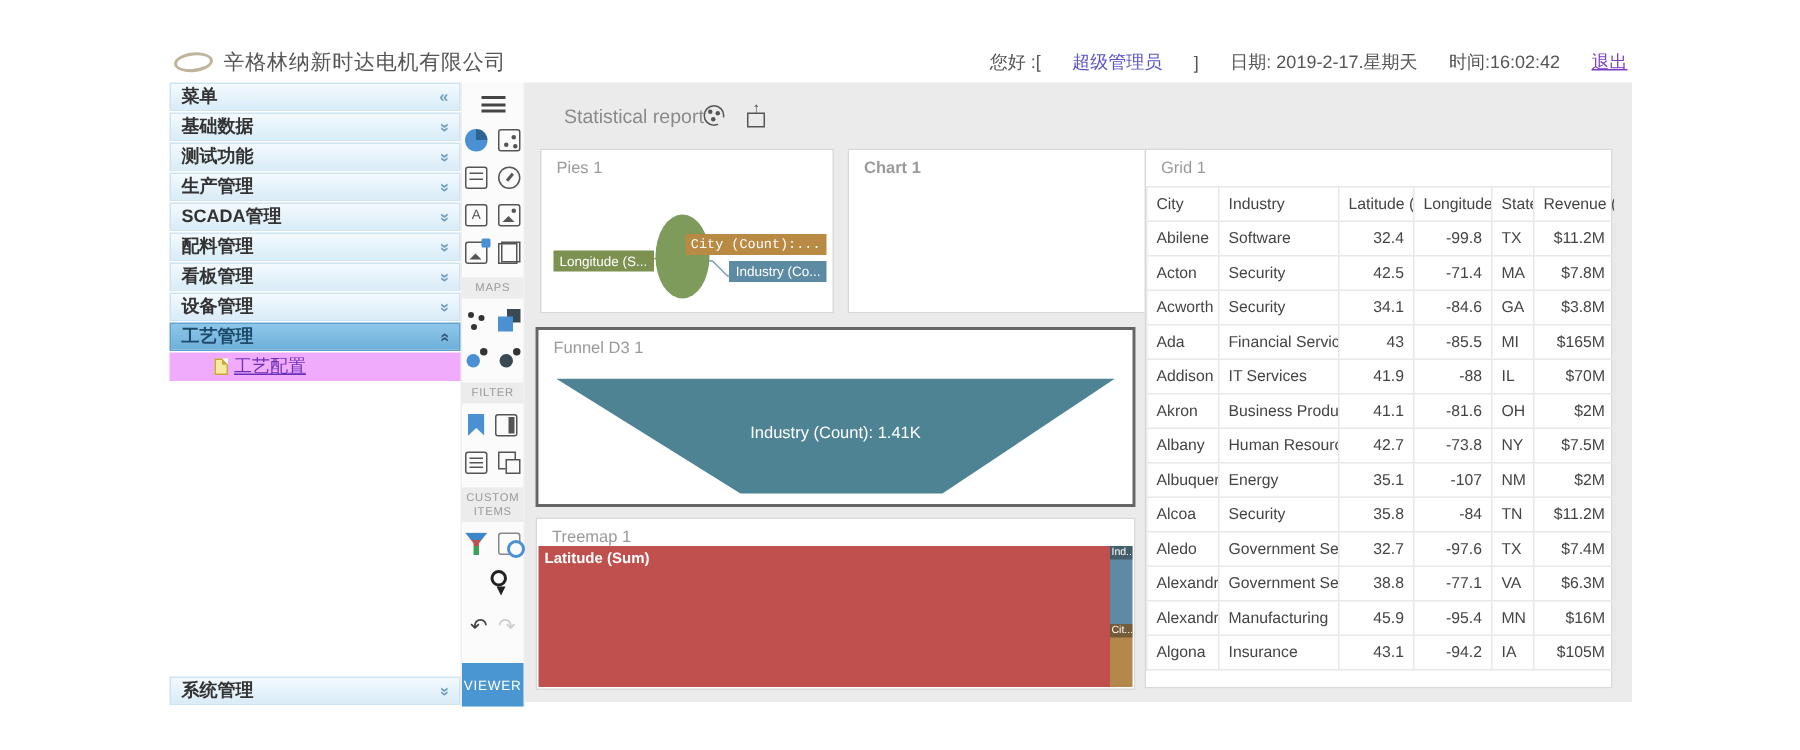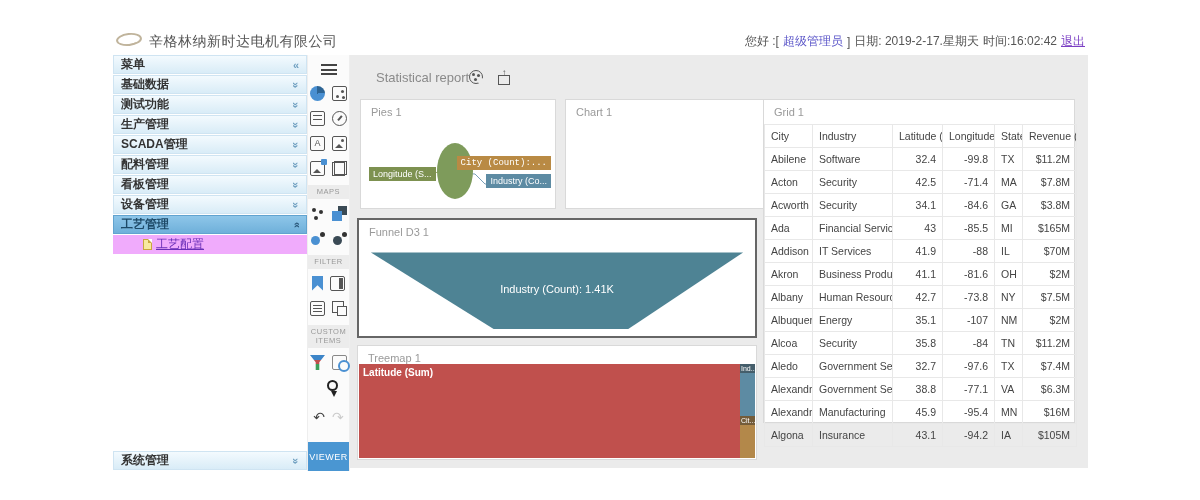--- a/index.html
+++ b/index.html
@@ -2,25 +2,25 @@
 <html><head>
 <meta charset="utf-8">
 <style>
   * { margin:0; padding:0; box-sizing:border-box; }
   body { font-family:"Liberation Sans",sans-serif; background:#fff; }
   .canvas { position:relative; width:1200px; height:500px; background:#fff; overflow:hidden; }
   .app { position:absolute; left:113px; top:28px; width:975px; }
 
   
   .app-header { height:27px; display:flex; align-items:center; justify-content:space-between; padding:0 3px; }
-  .brand { display:flex; gap:7px; }
+  .brand { display:flex; align-items:center; gap:7px; }
   .logo { width:26px; height:13px; border:2px solid #c0b49c; border-radius:50%; position:relative; transform:rotate(-6deg); }
   .logo::after { content:""; position:absolute; left:2px; top:4px; width:16px; height:5px; border-bottom:1.5px solid #c0b49c; border-radius:50%; }
   .brand-name { font-size:14px; color:#555; letter-spacing:0.5px; }
-  .user-strip { font-size:12px; color:#555; display:flex; align-items:center; gap:4px; white-space:nowrap; }
+  .user-strip { font-size:12px; color:#555; display:flex; align-items:center; gap:21px; white-space:nowrap; }
   .user-strip .role { color:#5a55c8; }
   .user-strip .logout { color:#7b3fc4; text-decoration:underline; cursor:pointer; }
 
   
   .app-body { display:flex; height:416px; }
 
   
   .sidebar { width:195px; display:flex; flex-direction:column; background:#fff; border-right:1px solid #eee; }
   .s-item { height:19px; margin-bottom:1px; display:flex; align-items:center; justify-content:space-between;
             padding:0 7px; font-size:12px; font-weight:bold; color:#333; cursor:pointer;
@@ -101,32 +101,32 @@
   
   #pies { left:10px; top:44px; width:196px; height:110px; }
   .pie-ellipse { position:absolute; left:76px; top:43px; width:36px; height:56px; border-radius:50%; background:#7e9b5b; }
   .pie-lbl { position:absolute; color:#fff; font-size:9px; padding:2px 4px; white-space:nowrap; z-index:2; }
   .pie-lbl.lng { left:8px; top:67px; background:#7d9150; }
   .pie-lbl.city { right:4px; top:56px; background:#b98a44;font-family:Liberation Mono, monospace; }
   .pie-lbl.ind { right:4px; top:74px; background:#5d8ba3; }
   .pie-svg { position:absolute; inset:0; }
 
   
-  #chart1 { left:215px; top:44px; width:226px; height:110px; }
+  #chart1 { left:215px; top:44px; width:226px; height:110px;font-weight:bold; }
   .c1-body { position:absolute; left:6px; right:8px; top:26px; bottom:12px; display:flex; }
   .c1-ylab { writing-mode:vertical-rl; transform:rotate(180deg); font-size:11px; color:#8a8a8a; display:flex; align-items:center; }
   .c1-ticks { width:28px; position:relative; font-size:8px; color:#999; }
   .c1-ticks span { position:absolute; right:4px; transform:translateY(-50%); }
   .c1-plot { flex:1; position:relative; border-left:1px solid #ddd; border-bottom:1px solid #ccc; }
   .gridline { position:absolute; left:0; right:0; border-top:1px solid #e4e4e4; }
   .c1-bars { position:absolute; left:0; right:0; bottom:0; top:0; display:flex; justify-content:space-around; align-items:flex-end; padding:0 4px; }
   .bar { width:25px; }
 
   
-  #grid { left:413px; top:44px; width:312px; height:324px; }
+  #grid { left:413px; top:44px; width:312px; height:360px; }
   .grid-table { position:absolute; left:0; top:24px; width:100%; border-collapse:collapse; table-layout:fixed; font-size:10.5px; }
   .grid-table th { font-weight:normal; color:#777; text-align:left; }
   .grid-table th, .grid-table td { border:1px solid #e8e8e8; padding:5px 6px; color:#444; overflow:hidden; white-space:nowrap; height:13px; }
   .grid-table td.num { text-align:right;margin-left:48px; }
   .cw0{width:48px;} .cw1{width:80px;} .cw2{width:50px;} .cw3{width:52px;} .cw4{width:28px;} .cw5{width:54px;}
 
   
   #funnel { left:7px; top:163px; width:400px; height:120px; border:2px solid #666; }
   .funnel-shape { position:absolute; inset:0; background:#4e8394; clip-path:polygon(3% 28%,97% 28%,68% 94%,34% 94%); }
   .funnel-label { position:absolute; left:50%; top:54%; transform:translateX(-50%); color:#fff; font-size:11px; z-index:2; white-space:nowrap; }

